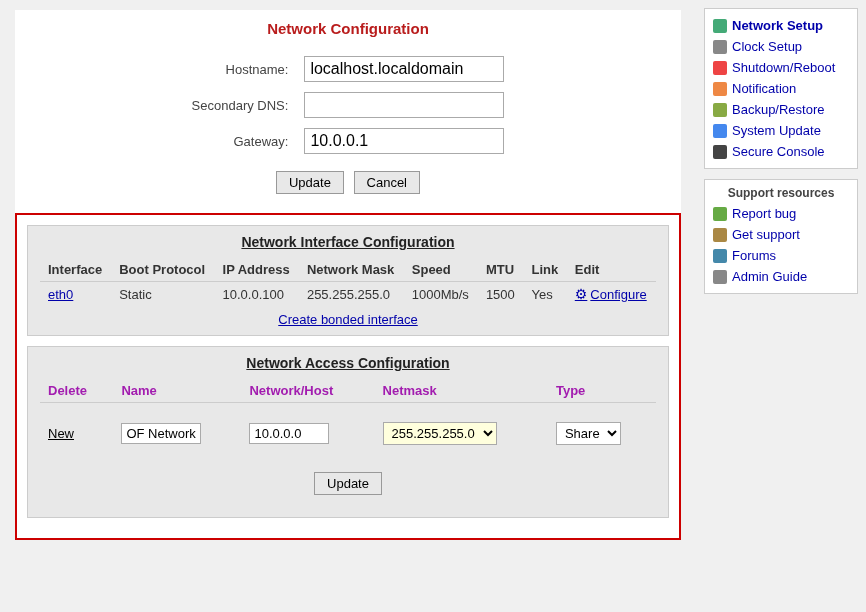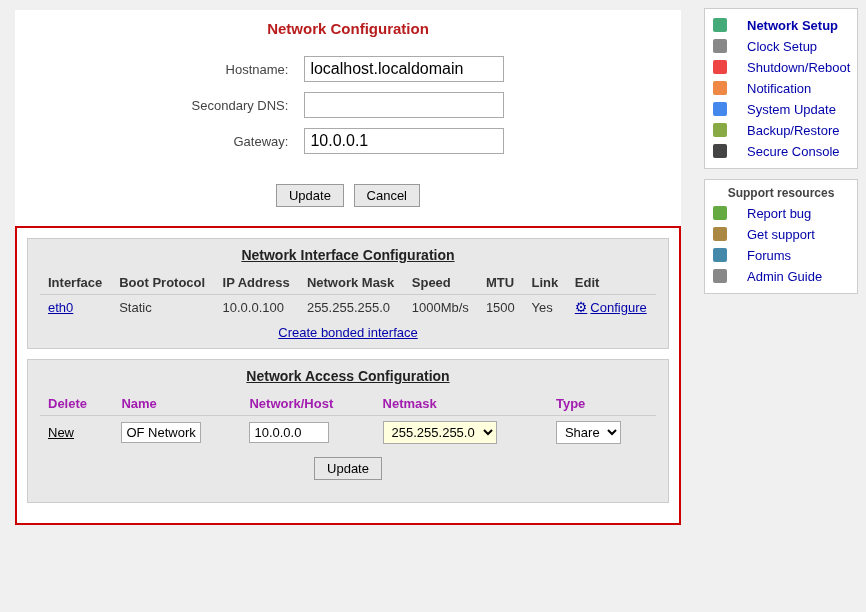--- a/index.html
+++ b/index.html
@@ -47,21 +47,21 @@
     }
     .form-table input[type="text"] {
       border: 1px solid #aaa;
       padding: 3px 5px;
       width: 200px;
       font-size: 16px;
       background: #fff;
     }
     .btn-row {
       text-align: center;
-      margin: 25px 0 14px 0;
+      margin: 12px 0 14px 0;
     }
     .btn {
       background: #e8e8e8;
       border: 1px solid #999;
       padding: 3px 12px;
       font-size: 13px;
       cursor: pointer;
       margin: 0 3px;
     }
 
@@ -135,21 +135,21 @@
       font-size: 13px;
     }
     .access-table th {
       font-weight: bold;
       padding: 4px 8px;
       text-align: left;
       border-bottom: 1px solid #ccc;
       color: #a21caf;
     }
     .access-table td {
-      padding: 5px 8px;
+      padding: 19px 8px;
       vertical-align: middle;
       text-decoration: underline;
     }
     .access-table input[type="text"] {
       border: 1px solid #aaa;
       padding: 2px 4px;
       width: 90px;
       font-size: 13px;
       background: #fff;
     }
@@ -168,22 +168,22 @@
 
     
     .sidebar-box {
       background: #fff;
       border: 1px solid #ccc;
       padding: 6px 8px;
       margin-bottom: 10px;
     }
     .sidebar-item {
       display: flex;
-      align-items: flex-start;
-      gap: 20px;
+      align-items: flex-end;
+      gap: 5px;
       padding: 3px 0;
       cursor: pointer;
       color: #00a;
     }
     .sidebar-item.active { font-weight: bold; }
     .sidebar-icon {
       width: 14px;
       height: 14px;
       display: inline-block;
       flex-shrink: 0;
@@ -307,26 +307,26 @@
   </div>
       <div class="sidebar-item">
     <span class="sidebar-icon" style="background:#e44;border-radius:2px;"></span>
     <span>Shutdown/Reboot</span>
   </div>
       <div class="sidebar-item">
     <span class="sidebar-icon" style="background:#e84;border-radius:2px;"></span>
     <span>Notification</span>
   </div>
       <div class="sidebar-item">
+    <span class="sidebar-icon" style="background:#8a4;border-radius:2px;"></span>
+    <span>Backup/Restore</span>
+  </div>
+      <div class="sidebar-item">
     <span class="sidebar-icon" style="background:#48e;border-radius:2px;"></span>
     <span>System Update</span>
-  </div>
-      <div class="sidebar-item">
-    <span class="sidebar-icon" style="background:#8a4;border-radius:2px;"></span>
-    <span>Backup/Restore</span>
   </div>
       <div class="sidebar-item">
     <span class="sidebar-icon" style="background:#444;border-radius:2px;"></span>
     <span>Secure Console</span>
   </div>
     </div>
   <div class="sidebar-box" id="support-sidebar">
     <div class="sidebar-section-title">Support resources</div>
     <div id="support-items">
         <div class="sidebar-item">

